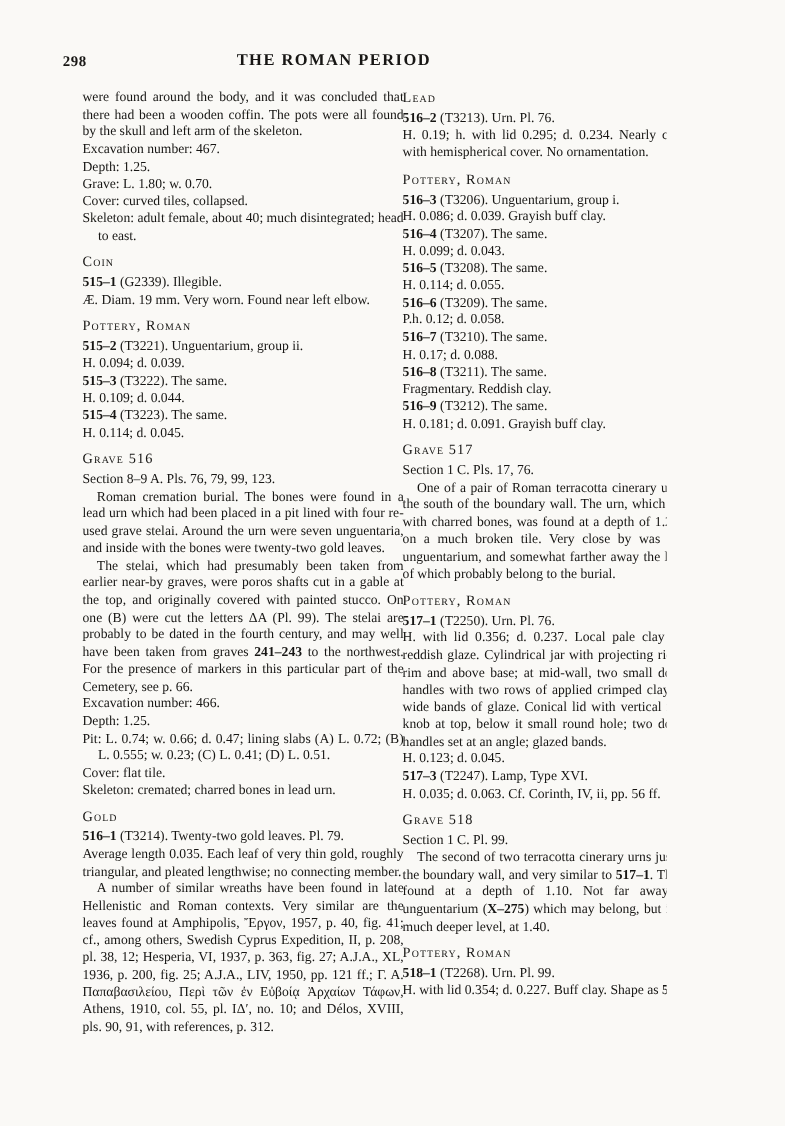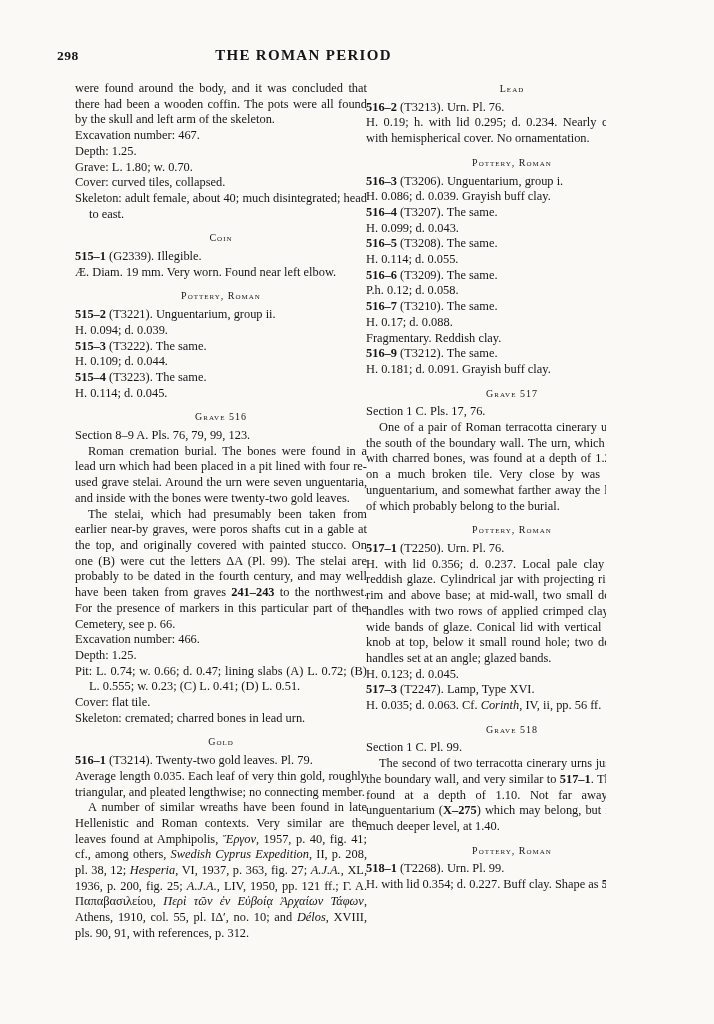--- a/index.html
+++ b/index.html
@@ -45,32 +45,32 @@
     line-height: 15.7px;
     text-align: justify;
   }
   .col.left  { left: 57px; margin-left: 18px; }
   .col.right { left: 366px; }
   .blk { margin: 0; }
   .blk.h {
     font-variant: small-caps;
     letter-spacing: 1px;
     margin: 8px 0 3px 0;
-    text-align: center;
-    font-size: 10px;
+    text-align: left;
+    font-size: 13px;
   }
   .col .blk:first-child { margin-top: 0; }
   .blk.p  { text-indent: 13px; }
   .blk.pf { }
   .blk.hang {
     padding-left: 14px;
     text-indent: -14px;
   }
   .b { font-weight: bold; }
-  .i { font-style: italic; }
+  .i { }
 </style>
 </head>
 <body>
 
 <div class="page">
   <header class="header">
     <span class="pagenum">298</span>
     <div class="runtitle">THE ROMAN PERIOD</div>
   </header>
   <div class="col left">
@@ -112,20 +112,21 @@
       <div class="blk pf"><span class="b">516–3</span><span> (T3206). Unguentarium, group i.</span></div>
       <div class="blk pf"><span>H. 0.086; d. 0.039. Grayish buff clay.</span></div>
       <div class="blk pf"><span class="b">516–4</span><span> (T3207). The same.</span></div>
       <div class="blk pf"><span>H. 0.099; d. 0.043.</span></div>
       <div class="blk pf"><span class="b">516–5</span><span> (T3208). The same.</span></div>
       <div class="blk pf"><span>H. 0.114; d. 0.055.</span></div>
       <div class="blk pf"><span class="b">516–6</span><span> (T3209). The same.</span></div>
       <div class="blk pf"><span>P.h. 0.12; d. 0.058.</span></div>
       <div class="blk pf"><span class="b">516–7</span><span> (T3210). The same.</span></div>
       <div class="blk pf"><span>H. 0.17; d. 0.088.</span></div>
+      <div class="blk pf"><span class="b">516–8</span><span> (T3211). The same.</span></div>
       <div class="blk pf"><span>Fragmentary. Reddish clay.</span></div>
       <div class="blk pf"><span class="b">516–9</span><span> (T3212). The same.</span></div>
       <div class="blk pf"><span>H. 0.181; d. 0.091. Grayish buff clay.</span></div>
       <div class="blk h"><span>Grave 517</span></div>
       <div class="blk pf"><span>Section 1 C. Pls. 17, 76.</span></div>
       <div class="blk p"><span>One of a pair of Roman terracotta cinerary urns just to the south of the boundary wall. The urn, which was filled with charred bones, was found at a depth of 1.20, resting on a much broken tile. Very close by was found the unguentarium, and somewhat farther away the lamp, both of which probably belong to the burial.</span></div>
       <div class="blk h"><span>Pottery, Roman</span></div>
       <div class="blk pf"><span class="b">517–1</span><span> (T2250). Urn. Pl. 76.</span></div>
       <div class="blk pf"><span>H. with lid 0.356; d. 0.237. Local pale clay with thin reddish glaze. Cylindrical jar with projecting ridge below rim and above base; at mid-wall, two small double-loop handles with two rows of applied crimped clay between; wide bands of glaze. Conical lid with vertical rim; small knob at top, below it small round hole; two double-loop handles set at an angle; glazed bands.</span></div>
       <div class="blk pf"><span>H. 0.123; d. 0.045.</span></div>

